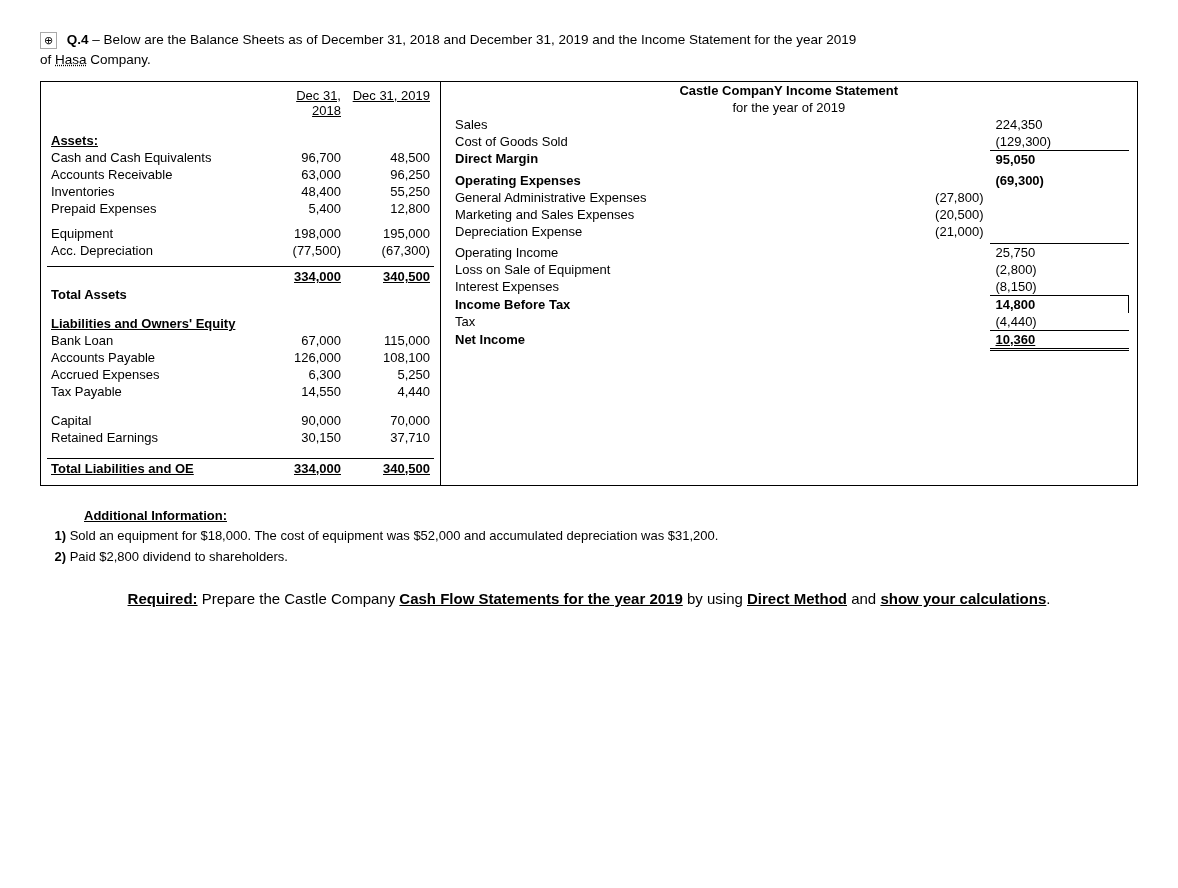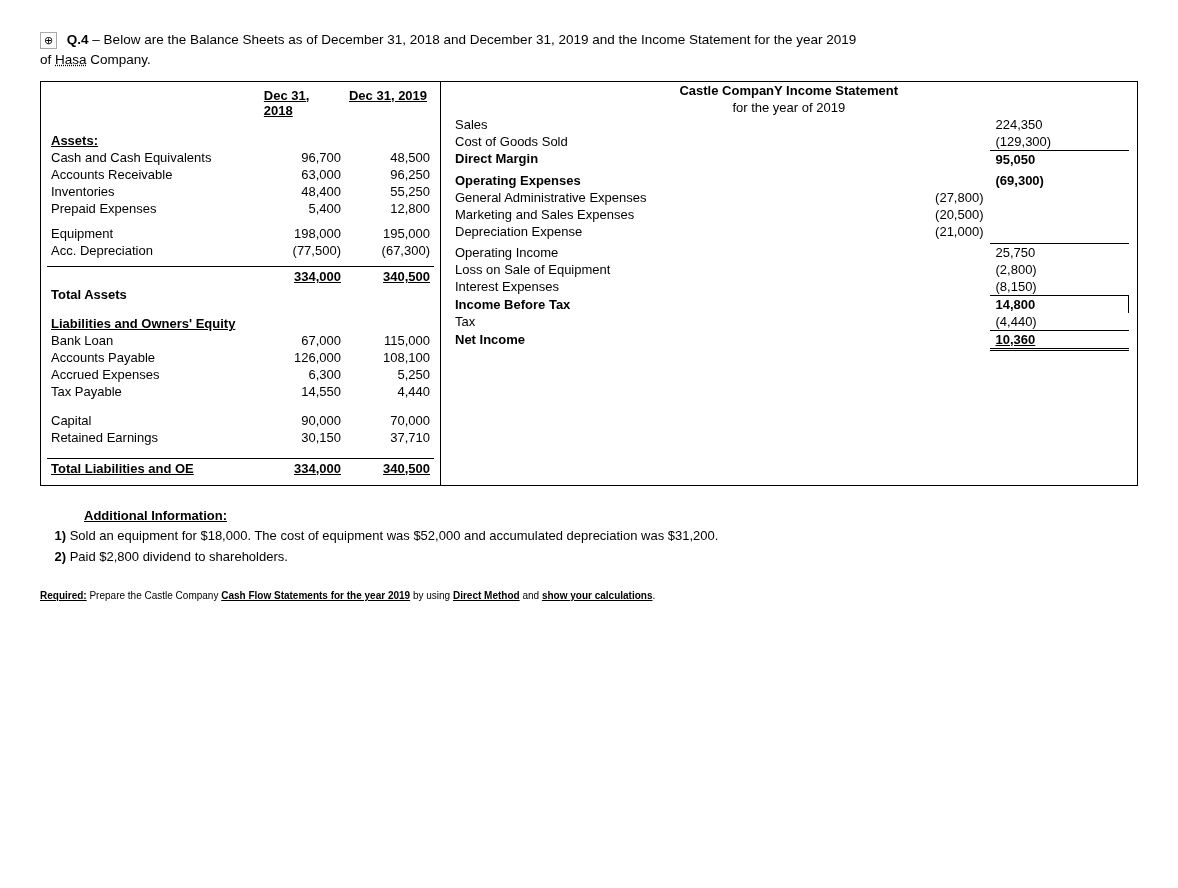--- a/index.html
+++ b/index.html
@@ -48,22 +48,22 @@
       border-collapse: collapse;
     }
     .balance-sheet-table td {
       padding: 1px 4px;
       font-size: 13px;
     }
     .col-label { width: 55%; }
     .col-2018 { width: 22%; text-align: right; }
     .col-2019 { width: 23%; text-align: right; }
     .header-row td {
-      text-align: left;
-      font-weight: bold;
+      text-align: right;
+      font-weight: normal;
       padding-bottom: 6px;
       padding-top: 4px;
     }
     .header-row td span {
       text-decoration: underline;
     }
     .section-title {
       font-weight: bold;
       text-decoration: underline;
     }
@@ -100,22 +100,23 @@
       font-size: 13px;
       line-height: 1.6;
     }
     .additional-info .title {
       font-weight: bold;
       text-decoration: underline;
       margin-left: 44px;
     }
     .required-section {
       margin-top: 20px;
-      font-size: 10px;
+      font-size: 15px;
       line-height: 1.5;
+      text-align: center;
     }
     .required-section .req {
       font-weight: bold;
       text-decoration: underline;
     }
   </style>
 </head>
 <body>
 
 <div style="margin-bottom:10px;">

